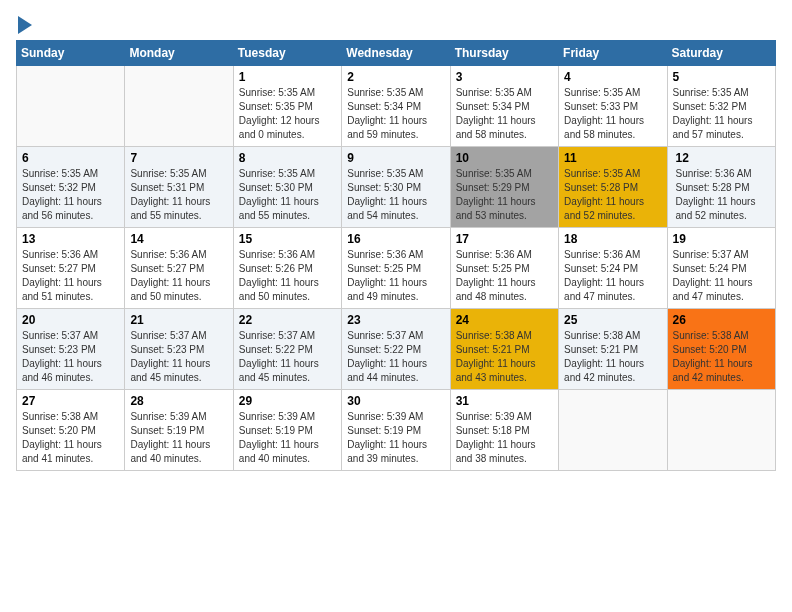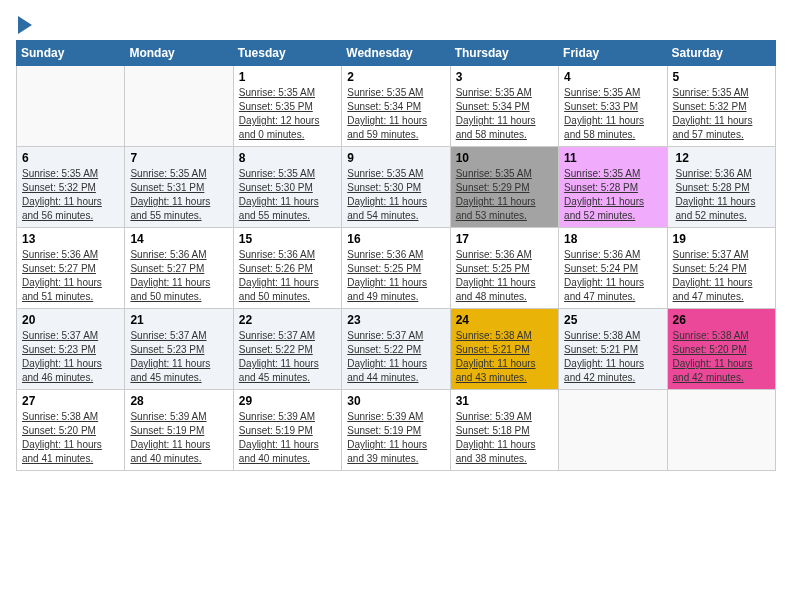--- a/index.html
+++ b/index.html
@@ -62,21 +62,20 @@
     .day-number {
       font-weight: bold;
       font-size: 12px;
       display: block;
       margin-bottom: 2px;
     }
     .day-info {
       font-size: 10px;
       color: #333;
       line-height: 1.4;
-      text-decoration: underline;
     }
     .empty-cell {
       background: #f9f9f9 !important;
     }
     .logo-line1 {
       display: flex;
       align-items: center;
     }
     .logo-line1 span.gen {
       font-size: 20px;
@@ -163,21 +162,21 @@
           <div class="day-info">Sunrise: 5:35 AM<br>Sunset: 5:30 PM<br>Daylight: 11 hours<br>and 55 minutes.</div>
         </td>
         <td style="background: rgb(240, 244, 248);">
           <span class="day-number">9</span>
           <div class="day-info">Sunrise: 5:35 AM<br>Sunset: 5:30 PM<br>Daylight: 11 hours<br>and 54 minutes.</div>
         </td>
         <td style="background: #a3a3a3;">
           <span class="day-number">10</span>
           <div class="day-info">Sunrise: 5:35 AM<br>Sunset: 5:29 PM<br>Daylight: 11 hours<br>and 53 minutes.</div>
         </td>
-        <td style="background: #f0abfc;">
+        <td style="background: #eab308;">
           <span class="day-number">11</span>
           <div class="day-info">Sunrise: 5:35 AM<br>Sunset: 5:28 PM<br>Daylight: 11 hours<br>and 52 minutes.</div>
         </td>
         <td style="background: rgb(240, 244, 248); padding-left: 8px;">
           <span class="day-number">12</span>
           <div class="day-info">Sunrise: 5:36 AM<br>Sunset: 5:28 PM<br>Daylight: 11 hours<br>and 52 minutes.</div>
         </td>
       </tr>
       <tr>
         <td>
@@ -227,21 +226,21 @@
           <div class="day-info">Sunrise: 5:37 AM<br>Sunset: 5:22 PM<br>Daylight: 11 hours<br>and 44 minutes.</div>
         </td>
         <td style="background: #eab308;">
           <span class="day-number">24</span>
           <div class="day-info">Sunrise: 5:38 AM<br>Sunset: 5:21 PM<br>Daylight: 11 hours<br>and 43 minutes.</div>
         </td>
         <td style="background: rgb(240, 244, 248);">
           <span class="day-number">25</span>
           <div class="day-info">Sunrise: 5:38 AM<br>Sunset: 5:21 PM<br>Daylight: 11 hours<br>and 42 minutes.</div>
         </td>
-        <td style="background: #ec4899;">
+        <td style="background: #f97316;">
           <span class="day-number">26</span>
           <div class="day-info">Sunrise: 5:38 AM<br>Sunset: 5:20 PM<br>Daylight: 11 hours<br>and 42 minutes.</div>
         </td>
       </tr>
       <tr>
         <td>
           <span class="day-number">27</span>
           <div class="day-info">Sunrise: 5:38 AM<br>Sunset: 5:20 PM<br>Daylight: 11 hours<br>and 41 minutes.</div>
         </td>
         <td>

